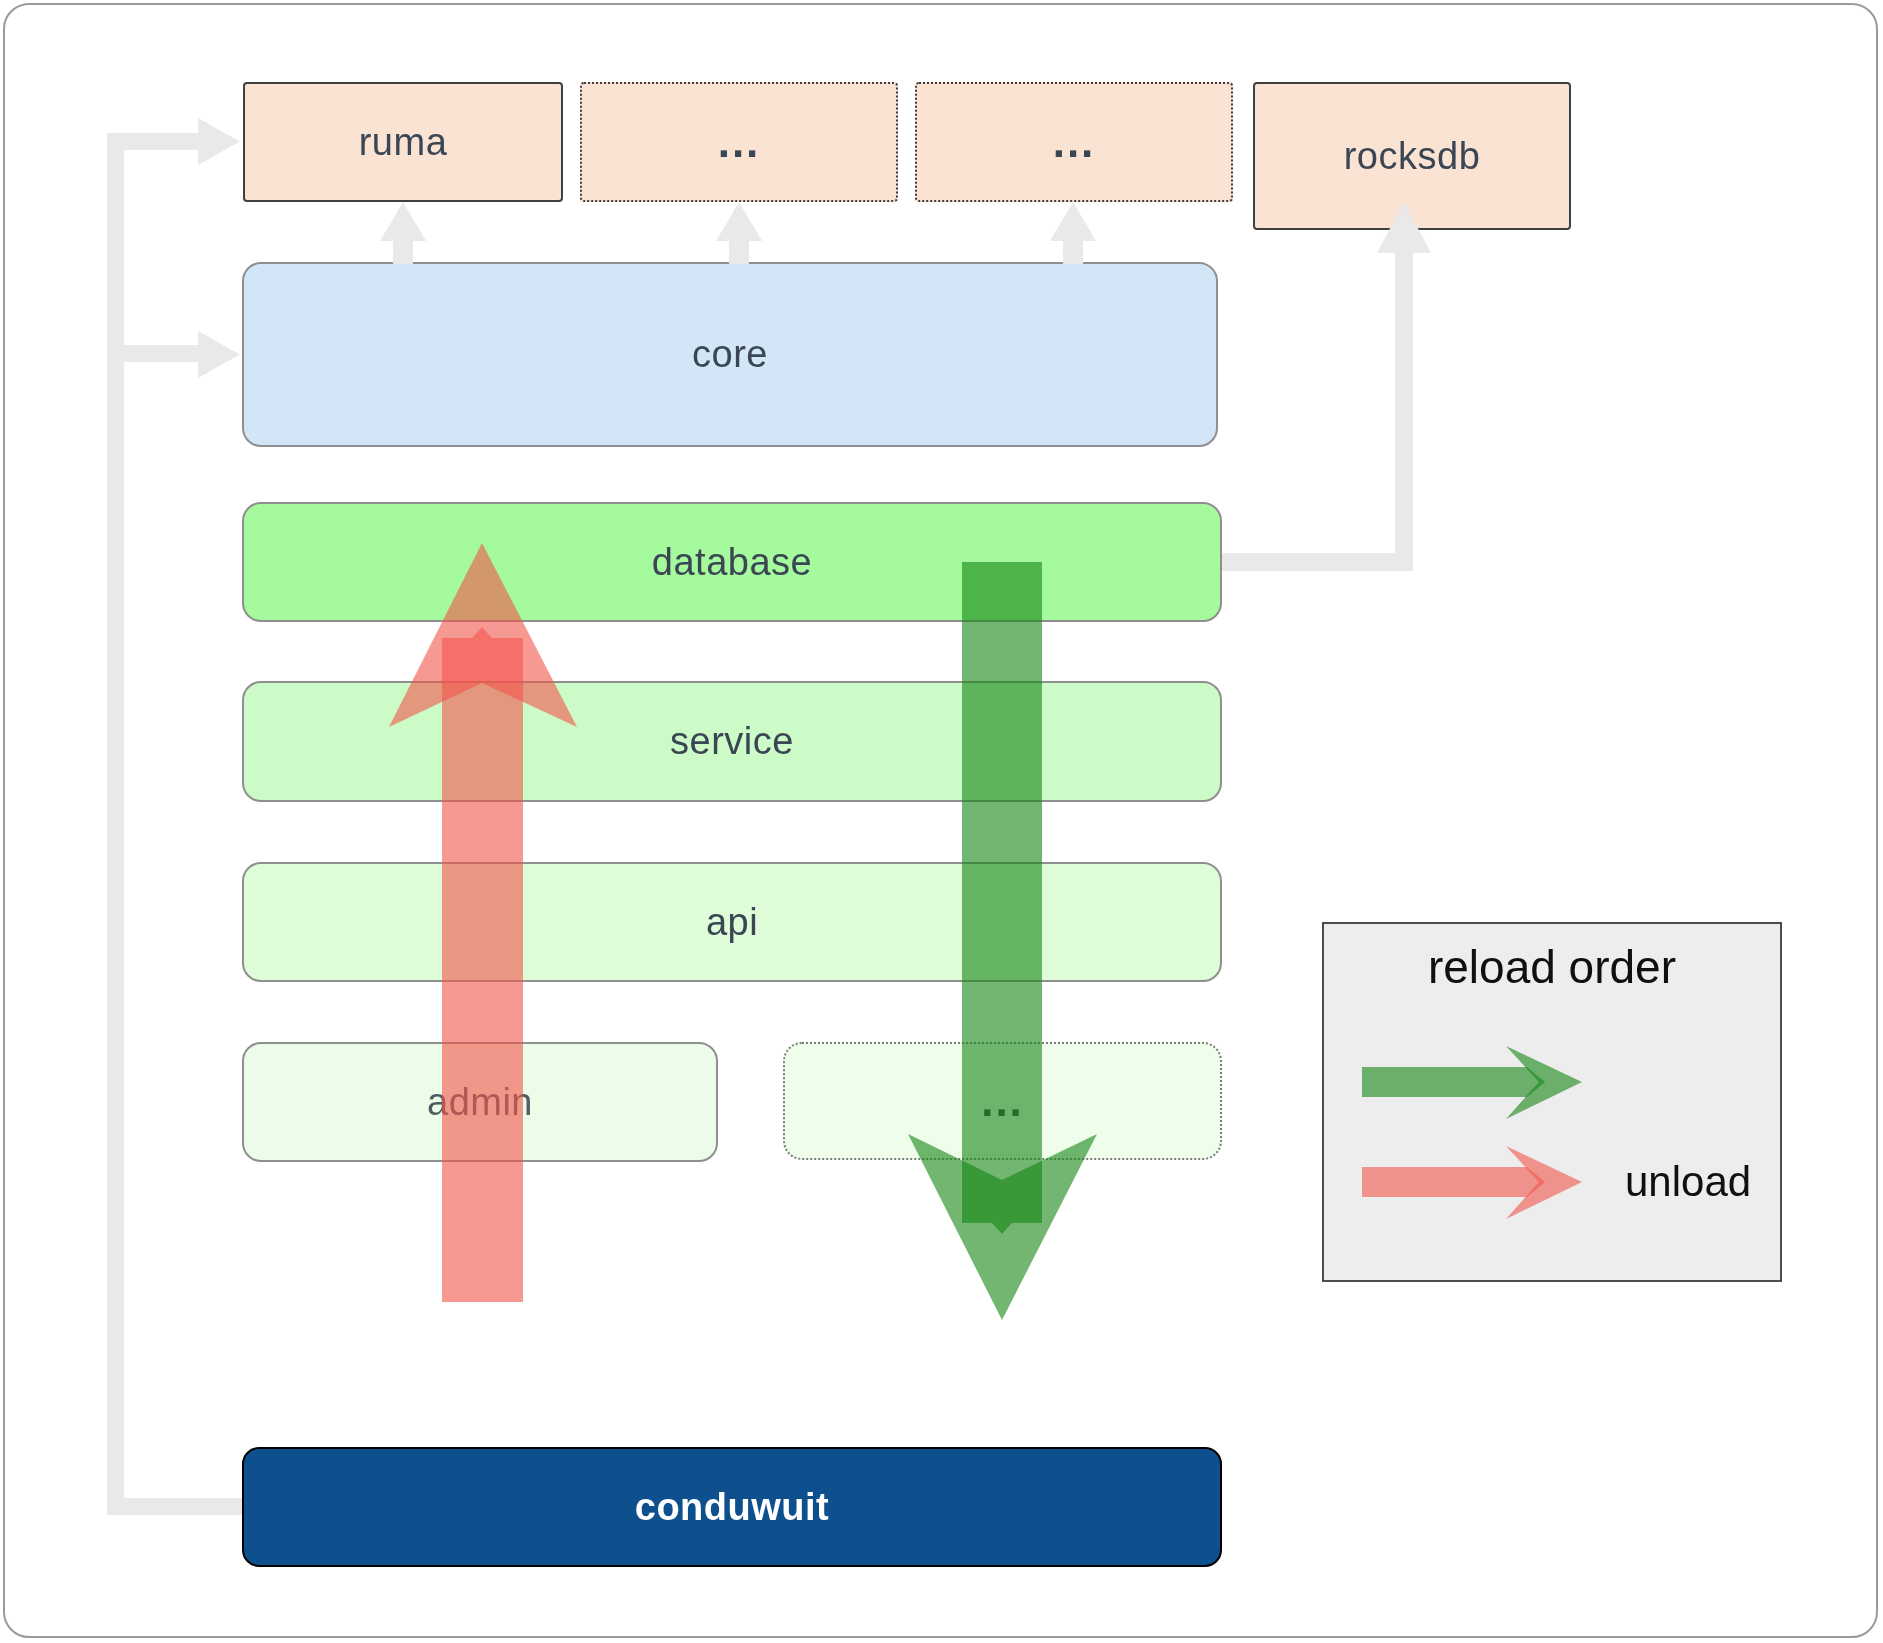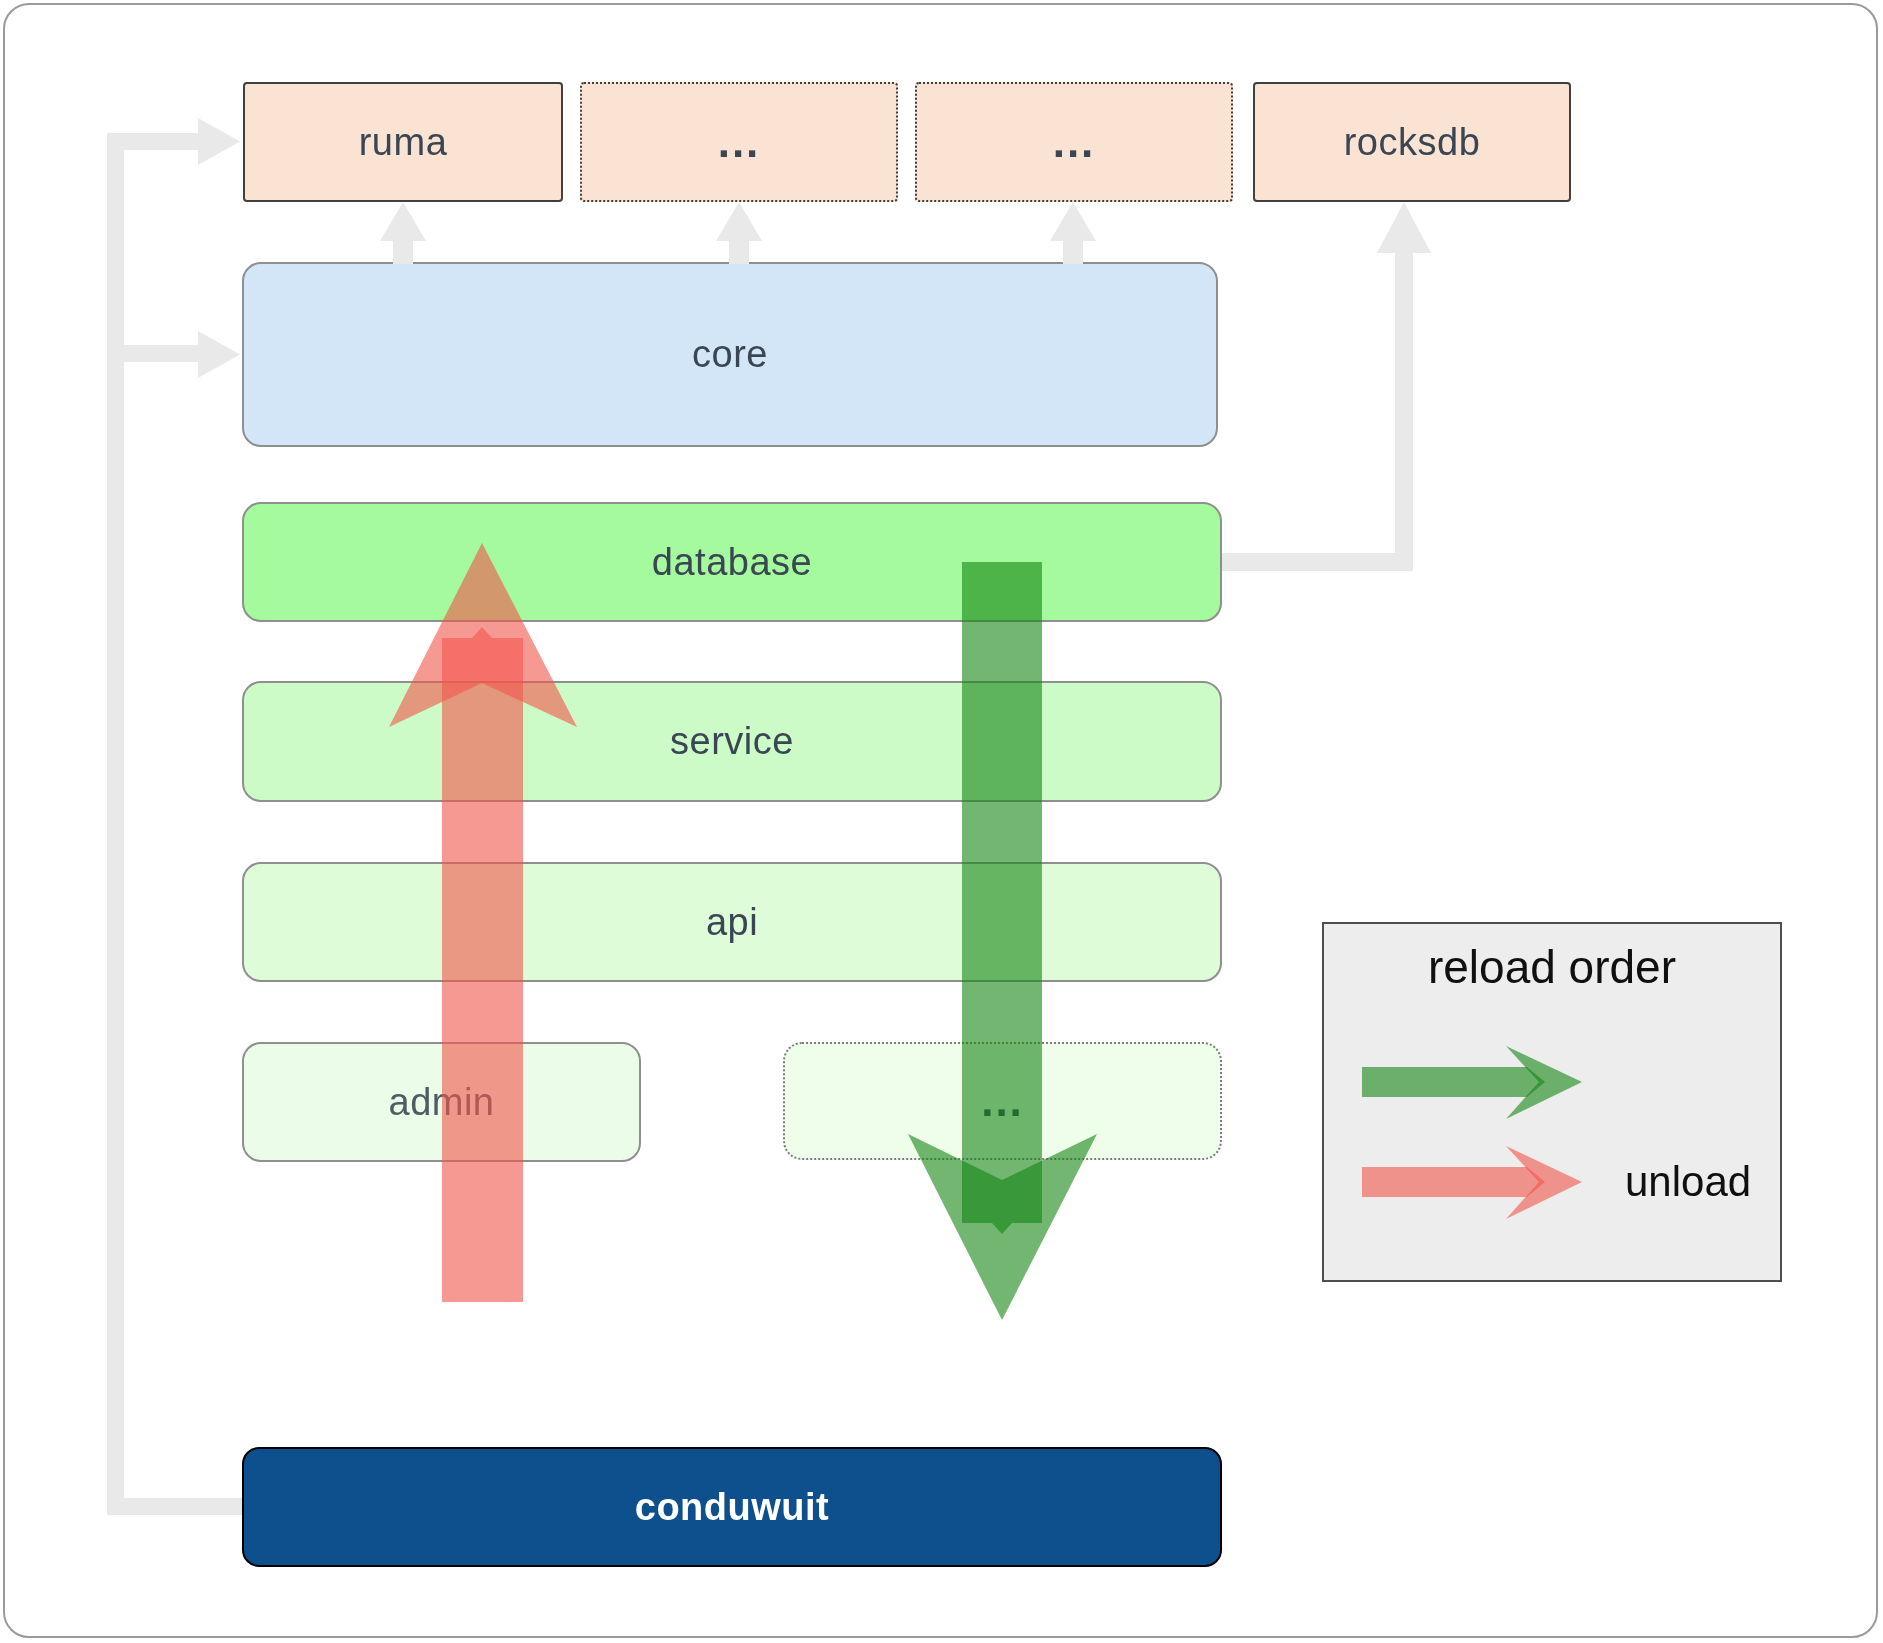--- a/index.html
+++ b/index.html
@@ -43,37 +43,37 @@
 
   <div class="box peach" style="left:243px;top:82px;width:320px;height:120px;">
     <span>ruma</span>
   </div>
   <div class="box peach dotted" style="left:580px;top:82px;width:318px;height:120px;">
     <span class="dots">...</span>
   </div>
   <div class="box peach dotted" style="left:915px;top:82px;width:318px;height:120px;">
     <span class="dots">...</span>
   </div>
-  <div class="box peach" style="left:1253px;top:82px;width:318px;height:120px;">
+  <div class="box peach" style="left:1253px;top:82px;width:318px;height:148px;">
     <span>rocksdb</span>
   </div>
 
   <div class="box graybrd" style="left:242px;top:262px;width:976px;height:185px;background:var(--c-core);">
     <span>core</span>
   </div>
   <div class="box graybrd" style="left:242px;top:502px;width:980px;height:120px;background:var(--c-database);">
     <span>database</span>
   </div>
   <div class="box graybrd" style="left:242px;top:681px;width:980px;height:121px;background:var(--c-service);">
     <span>service</span>
   </div>
   <div class="box graybrd" style="left:242px;top:862px;width:980px;height:120px;background:var(--c-api);">
     <span>api</span>
   </div>
-  <div class="box graybrd" style="left:242px;top:1042px;width:399px;height:120px;background:var(--c-admin);color:var(--c-admin-label);">
+  <div class="box graybrd" style="left:242px;top:1042px;width:476px;height:120px;background:var(--c-admin);color:var(--c-admin-label);">
     <span>admin</span>
   </div>
   <div class="box adm-dotted" style="left:783px;top:1042px;width:439px;height:118px;background:var(--c-admin-ext);">
     <span class="dots">...</span>
   </div>
   <div class="box" style="left:242px;top:1447px;width:980px;height:120px;background:var(--c-conduwuit);border:2px solid #000;border-radius:17px;color:var(--c-conduwuit-text);font-weight:bold;">
     <span>conduwuit</span>
   </div>
 
   <div class="legend"></div>

